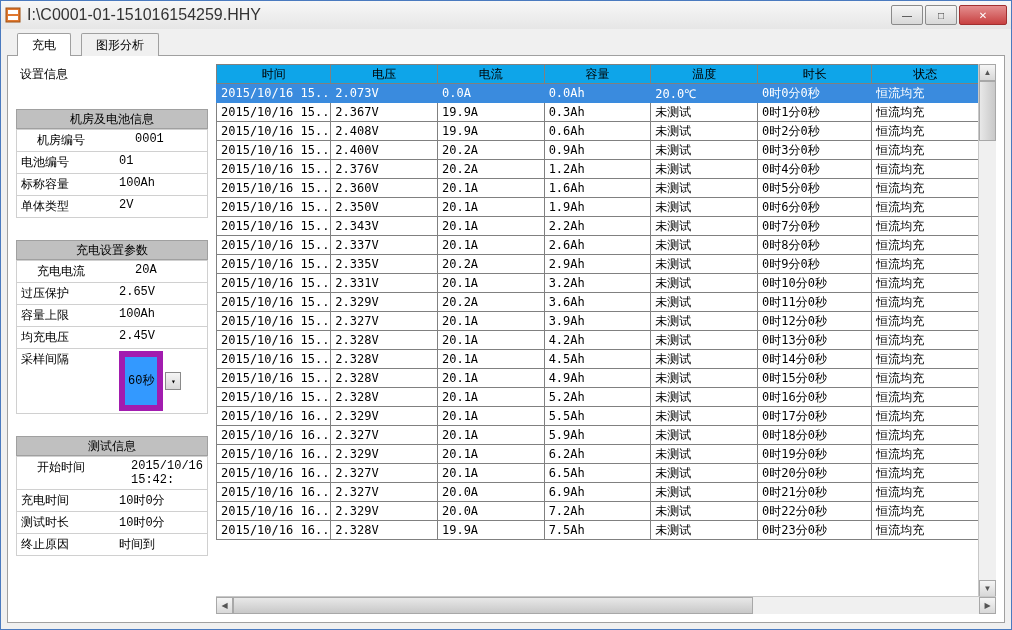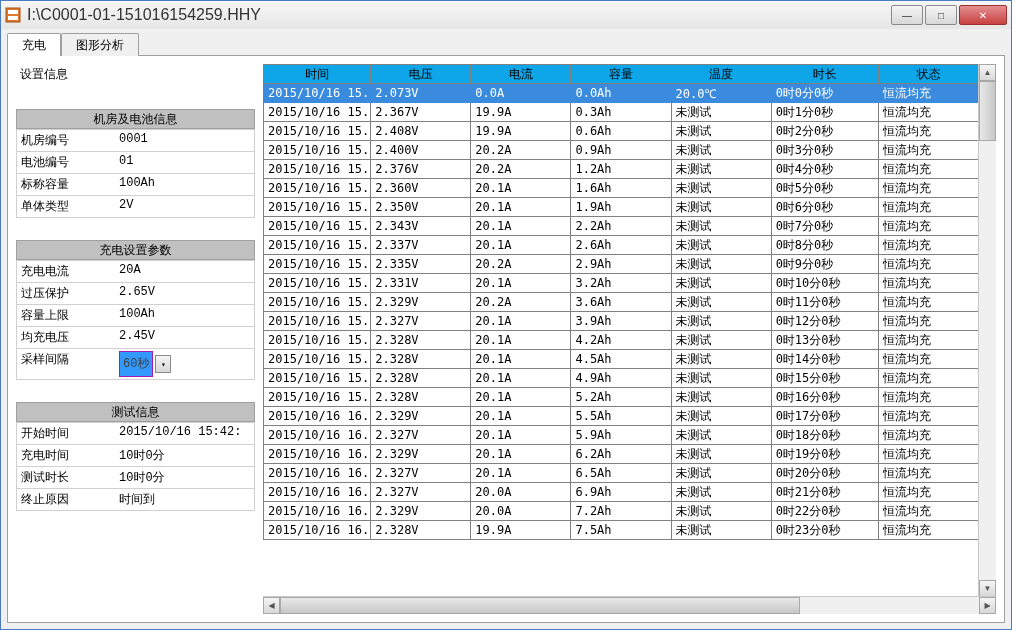--- a/index.html
+++ b/index.html
@@ -6,32 +6,32 @@
   .window{width:1012px;height:630px;border:1px solid #4a7abf;box-sizing:border-box;position:relative;background:#f0f0f0;}
   .titlebar{height:28px;background:linear-gradient(to bottom,#f7f7f7,#e6e6e6);border-bottom:1px solid #c0c0c0;display:flex;align-items:center;padding:0 4px;}
   .tb-icon{width:16px;height:16px;margin-right:6px;display:inline-block;}
   .tb-icon svg{display:block;}
   .tb-title{flex:1;color:#333;font-size:16px;}
   .tb-btns{display:flex;gap:2px;}
   .tb-btn{width:30px;height:18px;border:1px solid #8a8a8a;border-radius:2px;background:linear-gradient(to bottom,#f5f5f5,#d8d8d8);display:flex;align-items:center;justify-content:center;font-size:10px;color:#333;}
   .tb-btn.close{background:linear-gradient(to bottom,#e48f8f,#c84141);color:#fff;border-color:#a03030;width:46px;}
   .client{position:absolute;top:28px;left:0;right:0;bottom:0;background:#f0f0f0;padding:4px 6px 6px 6px;box-sizing:border-box;}
   .tabs{height:22px;display:flex;align-items:flex-end;}
-  .tab{padding:3px 14px 2px 14px;border:1px solid #a0a0a0;border-bottom:none;margin-right:0px;background:#f0f0f0;font-size:12px;border-top-left-radius:2px;border-top-right-radius:2px;position:relative;top:1px;}
+  .tab{padding:3px 14px 2px 14px;border:1px solid #a0a0a0;border-bottom:none;margin-right:0px;background:#f0f0f0;font-size:12px;border-top-left-radius:2px;border-top-right-radius:2px;position:relative;top:1px;margin-left:10px;}
   .tab.active{background:#fff;z-index:2;}
   .panel{background:#fff;border:1px solid #a0a0a0;height:calc(100% - 22px);box-sizing:border-box;padding:8px 8px 8px 8px;display:flex;gap:8px;}
-  .left{width:239px;flex-shrink:0;}
+  .left{width:192px;flex-shrink:0;}
   .section-title{font-size:12px;padding:2px 4px 4px 4px;}
   .group-hdr{background:#c0c0c0;color:#000;text-align:center;height:18px;line-height:18px;border:1px solid #a0a0a0;font-size:12px;margin-top:22px;}
   .kv{display:flex;border:1px solid #d0d0d0;border-top:none;}
   .kv .k{width:98px;padding:2px 4px;box-sizing:border-box;font-size:12px;}
   .kv .v{flex:1;padding:2px 4px;font-size:12px;font-family:Liberation Mono, monospace;}
-  .kv.first{border-top:1px solid #d0d0d0;}
+  .kv.first{border-top:1px solid #d0d0d0;padding-left:16px;}
   .combo{display:flex;align-items:center;gap:2px;}
-  .combo-val{background:#3399ff;color:#404040;padding:4px 3px;display:inline-block;border:1px solid #a21caf;height:16px;line-height:16px;font-size:12px;}
+  .combo-val{background:#3399ff;color:#000000;padding:16px 3px;display:inline-block;border:6px solid #a21caf;height:16px;line-height:16px;font-size:12px;}
   .combo-btn{width:14px;height:16px;border:1px solid #8a8a8a;background:linear-gradient(to bottom,#f5f5f5,#d8d8d8);display:flex;align-items:center;justify-content:center;font-size:8px;}
   .right{flex:1;display:flex;flex-direction:column;position:relative;}
   .grid-wrap{flex:1;overflow:hidden;border:0px solid #808080;position:relative;}
   table.grid{border-collapse:collapse;width:100%;table-layout:fixed;}
   table.grid th{background:#0ea5e9;border:1px solid #808080;height:18px;font-weight:normal;font-size:12px;padding:0 4px;text-align:center;}
   table.grid td{border:1px solid #808080;height:18px;font-size:12px;padding:0 4px;font-family:"SimSun",monospace;overflow:hidden;white-space:nowrap;}
   tbody tr.selected td{background:#3a8bde;color:#fff;border-color:#3a8bde;}
   .vscroll{position:absolute;top:0;right:0;width:17px;bottom:17px;background:#f0f0f0;border-left:1px solid #c8c8c8;display:flex;flex-direction:column;}
   .hscroll{position:absolute;left:0;right:0;bottom:0;height:17px;background:#f0f0f0;border-top:1px solid #c8c8c8;display:flex;}
   .sbtn{width:17px;height:17px;background:linear-gradient(to bottom,#f5f5f5,#d8d8d8);border:1px solid #a8a8a8;box-sizing:border-box;display:flex;align-items:center;justify-content:center;font-size:8px;color:#555;}

